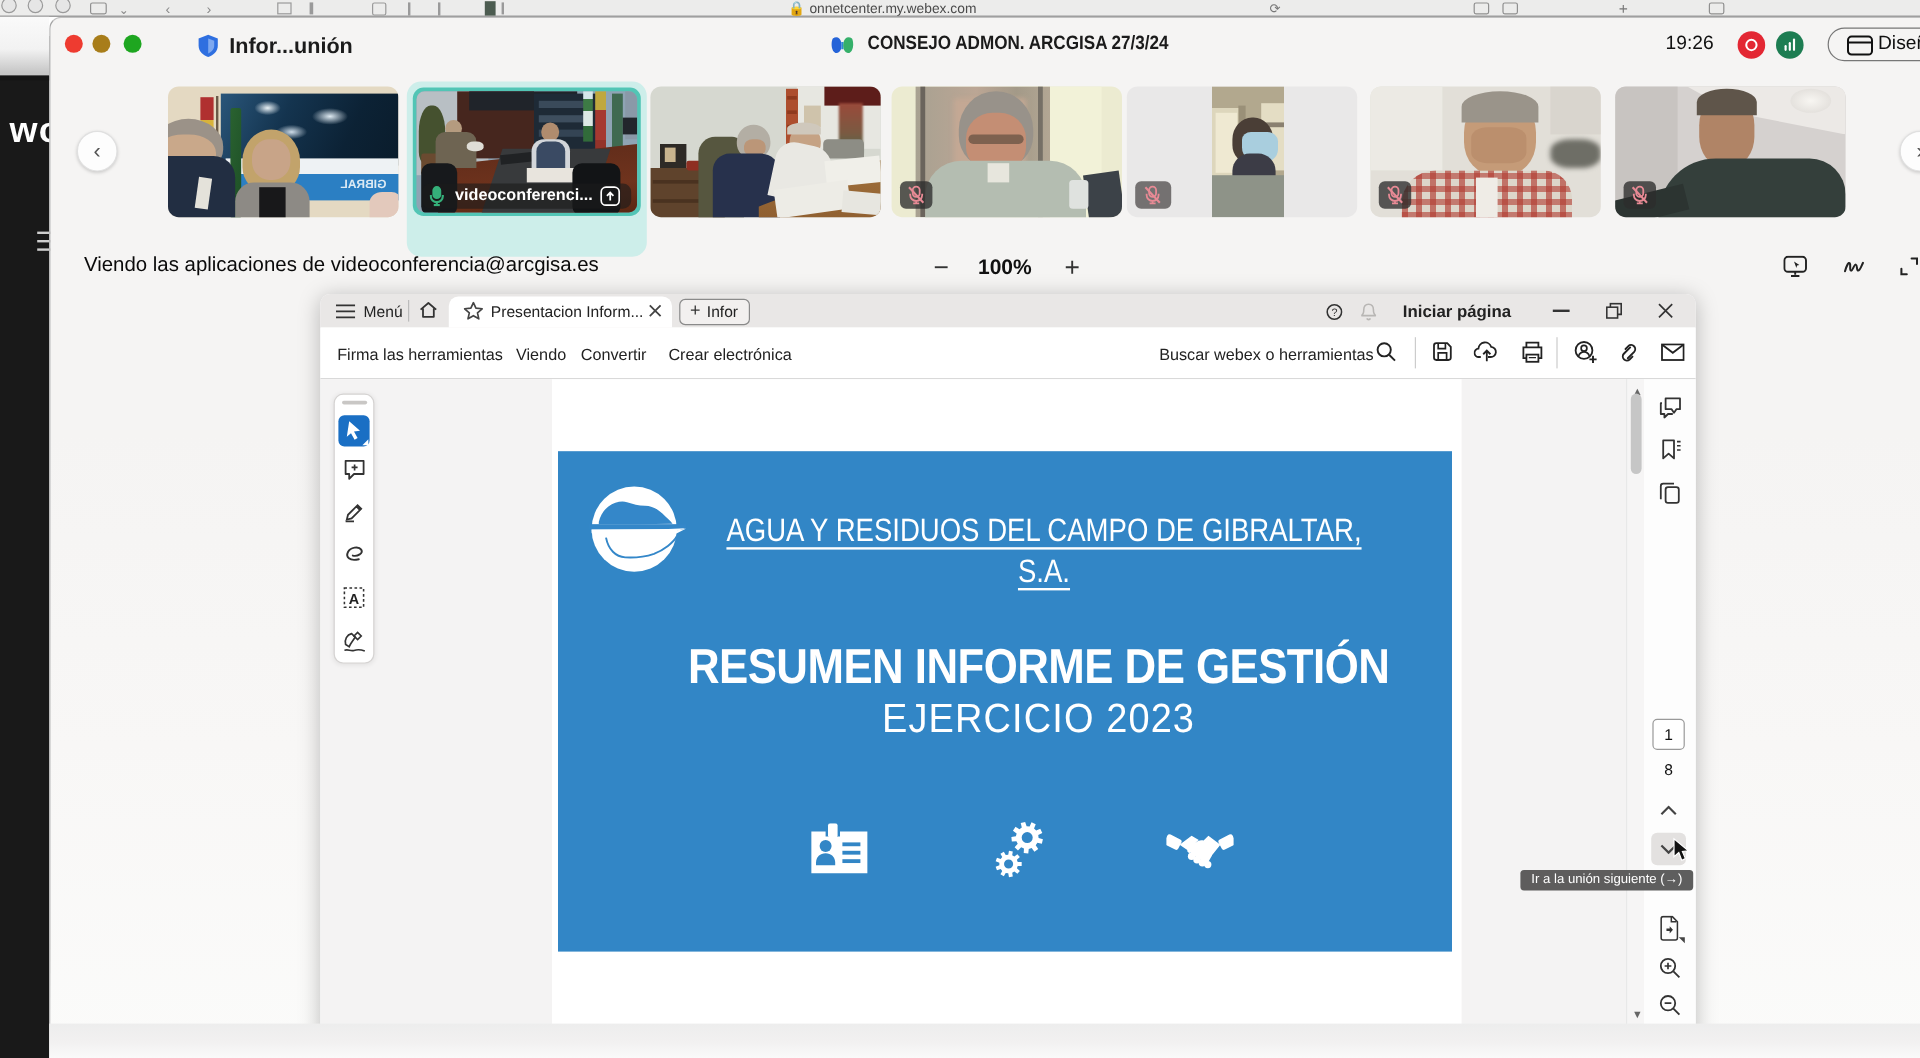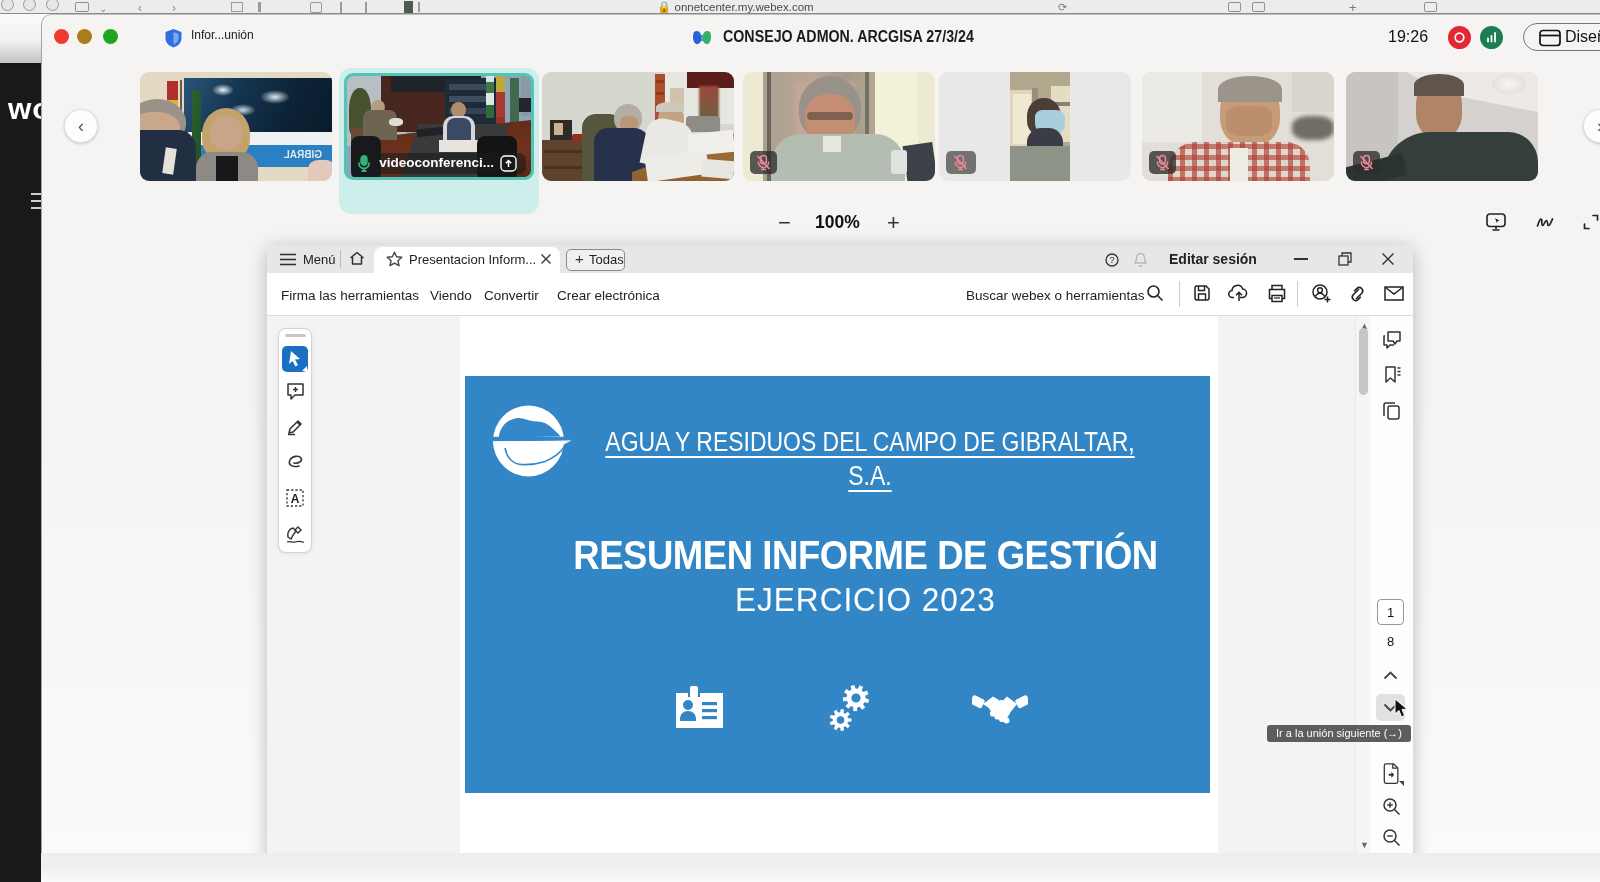--- a/index.html
+++ b/index.html
@@ -16,21 +16,21 @@
 #leftwin { left:0; top:30px; width:41px; height:852px; background:#191919; }
 #lefttool { left:0; top:14px; width:41px; height:53px; background:linear-gradient(#fafafa 0%,#f2f2f2 55%,#c6c6c6 95%); border-bottom:4px solid #151515; }
 #wo { left:8px; top:92px; color:#fff; font-size:30px; font-weight:bold; letter-spacing:1px; }
 #lham { left:31px; top:193px; width:14px; height:18px; }
 #lham div { height:2px; background:#cfcfcf; margin-bottom:5px; }
 
 
 #wx { left:41px; top:14px; width:1559px; height:868px; background:linear-gradient(#f5f4f3 0%,#f5f4f3 40%,#f8f7f6 70%,#fbfbfa 100%); border-top-left-radius:10px; border-left:1px solid #a5a5a5; border-top:1px solid #c0c0c0; }
 .tl { position:absolute; top:14px; width:15px; height:15px; border-radius:50%; }
 #wxtitle { position:absolute; top:13px; left:681px; font-size:16px; font-weight:bold; color:#1b1b1b; transform:scaleX(.89); transform-origin:left; }
-#wxleft { position:absolute; top:13px; left:149px; font-size:12px; font-weight:normal; color:#1b1b1b; }
+#wxleft { position:absolute; top:13px; left:149px; font-size:18px; font-weight:bold; color:#1b1b1b; }
 #t1626 { position:absolute; top:13px; left:1346px; font-size:16px; color:#111; }
 .statc { position:absolute; top:11px; width:23px; height:23px; border-radius:50%; }
 #disb { position:absolute; top:8px; left:1481px; width:120px; height:28px; border:1.5px solid #777; border-radius:15px; background:#f5f4f3; font-size:16px; color:#111; line-height:26px; padding-left:41px; }
 #disb svg { position:absolute; left:15px; top:5px; }
 
 
 .thumb { position:absolute; top:57px; height:109px; width:192px; border-radius:9px; overflow:hidden; }
 .thumb .ly { position:absolute; }
 .mut { position:absolute; left:7px; bottom:7px; width:27px; height:23px; background:rgba(45,45,45,.78); border-radius:5px; }
 .mut svg { position:absolute; left:5px; top:3px; }
@@ -332,20 +332,21 @@
               <path d="M3.5 7.5v1a5 5 0 0 0 10 0v-1M8.5 13.5v2M6 15.5h5"></path>
               <path d="M2.5 2l12 13" stroke-width="1.7"></path>
             </g>
           </svg>
         </div>
     </div>
 
     <div class="navb" style="left:22px; top:94px;">‹</div>
     <div class="navb" style="left:1541px; top:94px;">›</div>
 
+    <div id="viewrow">Viendo las aplicaciones de videoconferencia@arcgisa.es</div>
     <div class="abs" style="left:736px; top:195px; width:20px; font-size:22px; color:#333;">−</div>
     <div class="abs" style="left:773px; top:197px; font-size:17.5px; font-weight:bold; color:#111;">100%</div>
     <div class="abs" style="left:845px; top:195px; width:20px; font-size:22px; color:#333;">+</div>
     <svg class="abs" style="left:1444px; top:198px;" width="20" height="18" viewBox="0 0 20 18">
         <rect x="1" y="1" width="18" height="12.5" rx="3" fill="none" stroke="#222" stroke-width="1.6"></rect>
         <path d="M10 13.5v2.5M6.5 17h7" stroke="#222" stroke-width="1.6" fill="none"></path>
         <path d="M9 5l4.5 2.8-2 .5-.5 2z" fill="#222"></path>
       </svg>
     <svg class="abs" style="left:1494px; top:200px;" width="18" height="15" viewBox="0 0 18 15">
         <path d="M1.5 11 C3 6 4.5 3 5.5 4.5 C6.5 6 5 10 6.5 10.5 C8 11 9 5 10.5 5.5 C12 6 11 10.5 12.5 10.5 C14 10.5 15 7 16.5 4" fill="none" stroke="#222" stroke-width="1.7" stroke-linecap="round"></path>
@@ -375,31 +376,31 @@
     <svg class="abs" style="left:119px; top:6px;" width="17" height="16" viewBox="0 0 17 16">
         <path d="M8.5 1.2 10.6 5.8 15.8 6.3 11.9 9.7 13 14.7 8.5 12.1 4 14.7 5.1 9.7 1.2 6.3 6.4 5.8 Z" fill="none" stroke="#444" stroke-width="1.4" stroke-linejoin="round"></path>
       </svg>
     <div class="abs" style="left:142px; top:7px; font-size:13px; color:#222;">Presentacion Inform...</div>
     <svg class="abs" style="left:273px; top:8px;" width="12" height="12" viewBox="0 0 12 12">
         <path d="M1.5 1.5 10.5 10.5 M10.5 1.5 1.5 10.5" stroke="#444" stroke-width="1.5"></path>
       </svg>
 
     <div class="abs" style="left:299px; top:4px; width:59px; height:22px; border:1px solid #8a8a8a; border-radius:5px; background:#f2f0ef;"></div>
     <div class="abs" style="left:308px; top:5px; font-size:15px; color:#333;">+</div>
-    <div class="abs" style="left:322px; top:7px; font-size:13px; color:#222;">Todas</div>
+    <div class="abs" style="left:322px; top:7px; font-size:13px; color:#222;">Infor</div>
 
     <svg class="abs" style="left:838px; top:8px;" width="14" height="14" viewBox="0 0 14 14">
         <circle cx="7" cy="7" r="6" fill="none" stroke="#333" stroke-width="1.3"></circle>
         <text x="7" y="10" text-anchor="middle" font-size="9" fill="#333" font-family="Liberation Sans">?</text>
       </svg>
     <svg class="abs" style="left:866px; top:7px;" width="15" height="16" viewBox="0 0 15 16">
         <path d="M7.5 1.5c-2.8 0-4 2-4 4.5 0 3-1 4.5-2 5h12c-1-.5-2-2-2-5 0-2.5-1.2-4.5-4-4.5z" fill="none" stroke="#b8b6b4" stroke-width="1.3"></path>
         <path d="M6 13.3a1.6 1.6 0 0 0 3 0" fill="none" stroke="#b8b6b4" stroke-width="1.3"></path>
       </svg>
-    <div class="abs" style="left:902px; top:6px; font-size:14px; font-weight:bold; color:#222;">Editar sesión</div>
+    <div class="abs" style="left:902px; top:6px; font-size:14px; font-weight:bold; color:#222;">Iniciar página</div>
     <div class="abs" style="left:1027px; top:13px; width:14px; height:2px; background:#333;"></div>
     <svg class="abs" style="left:1071px; top:7px;" width="14" height="14" viewBox="0 0 14 14">
         <rect x="1" y="4" width="9" height="9" fill="none" stroke="#333" stroke-width="1.3"></rect>
         <path d="M4 4V1h9v9h-3" fill="none" stroke="#333" stroke-width="1.3"></path>
       </svg>
     <svg class="abs" style="left:1114px; top:7px;" width="14" height="14" viewBox="0 0 14 14">
         <path d="M1.5 1.5 12.5 12.5 M12.5 1.5 1.5 12.5" stroke="#333" stroke-width="1.4"></path>
       </svg>
     <div id="actools">
       <div class="abs" style="left:14px; top:15px; font-size:13.5px; color:#222;">Firma las herramientas</div>

